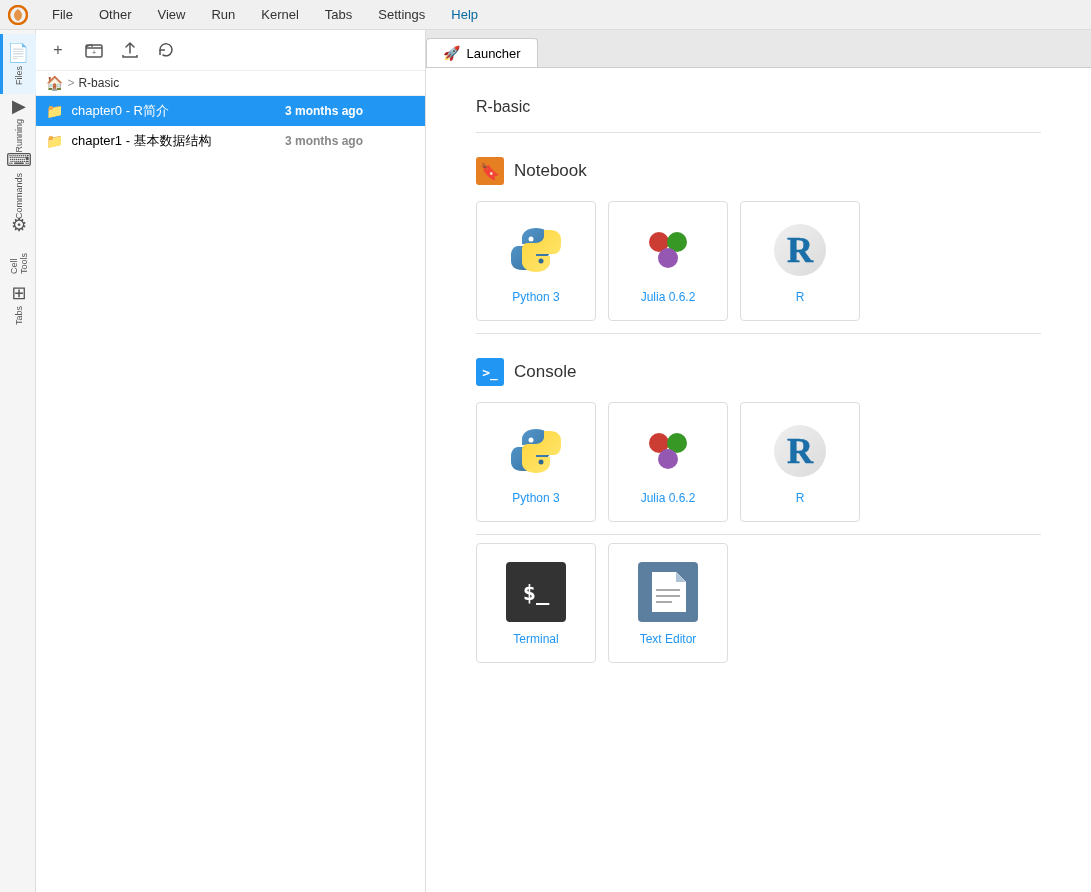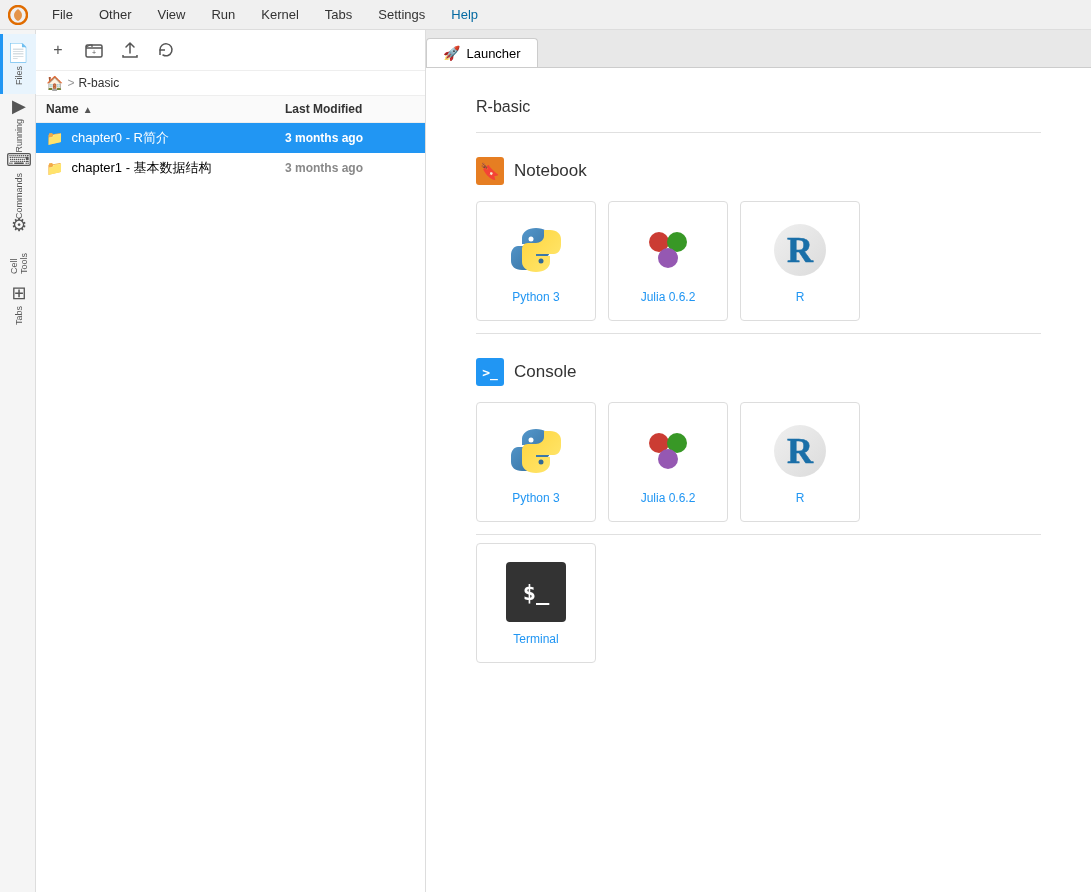--- a/index.html
+++ b/index.html
@@ -143,27 +143,20 @@
           </svg>
       </button>
     </div>
 
     <div class="breadcrumb">
       <span class="breadcrumb-home">🏠</span>
       <span class="breadcrumb-sep">&gt;</span>
       <span class="breadcrumb-current">R-basic</span>
     </div>
 
-    <div class="file-header">
-      <div class="file-header-name">
-        <span>Name</span>
-        <span class="sort-arrow">▲</span>
-      </div>
-      <div class="file-header-modified">Last Modified</div>
-    </div>
 
     <div class="file-list">
       <div class="file-item selected">
         <span class="file-icon">📁</span>
         <span class="file-name">chapter0 - R简介</span>
         <span class="file-date">3 months ago</span>
       </div>
       <div class="file-item">
         <span class="file-icon">📁</span>
         <span class="file-name">chapter1 - 基本数据结构</span>
@@ -307,17 +300,32 @@
 
       <div class="kernel-grid">
 
         <div class="kernel-card">
           <div class="kernel-img">
             <div class="terminal-icon-box">$_</div>
           </div>
           <span class="kernel-card-label">Terminal</span>
         </div>
 
+        <div class="kernel-card">
+          <div class="kernel-img">
+            <div class="texteditor-icon-box">
+              <svg width="40" height="44" viewBox="0 0 40 44">
+                <path d="M4 2 L28 2 L38 12 L38 42 L4 42 Z" fill="#fff" stroke="none"></path>
+                <path d="M4 2 L28 2 L38 12 L38 42 L4 42 Z" fill="white" opacity="0.9"></path>
+                <path d="M28 2 L28 12 L38 12" fill="#b0c4d8"></path>
+                <line x1="8" y1="20" x2="32" y2="20" stroke="#aaa" stroke-width="2"></line>
+                <line x1="8" y1="26" x2="32" y2="26" stroke="#aaa" stroke-width="2"></line>
+                <line x1="8" y1="32" x2="24" y2="32" stroke="#aaa" stroke-width="2"></line>
+              </svg>
+            </div>
+          </div>
+          <span class="kernel-card-label">Text Editor</span>
+        </div>
       </div>
 
     </div>
   </div>
 </div>
 
 </body></html>

